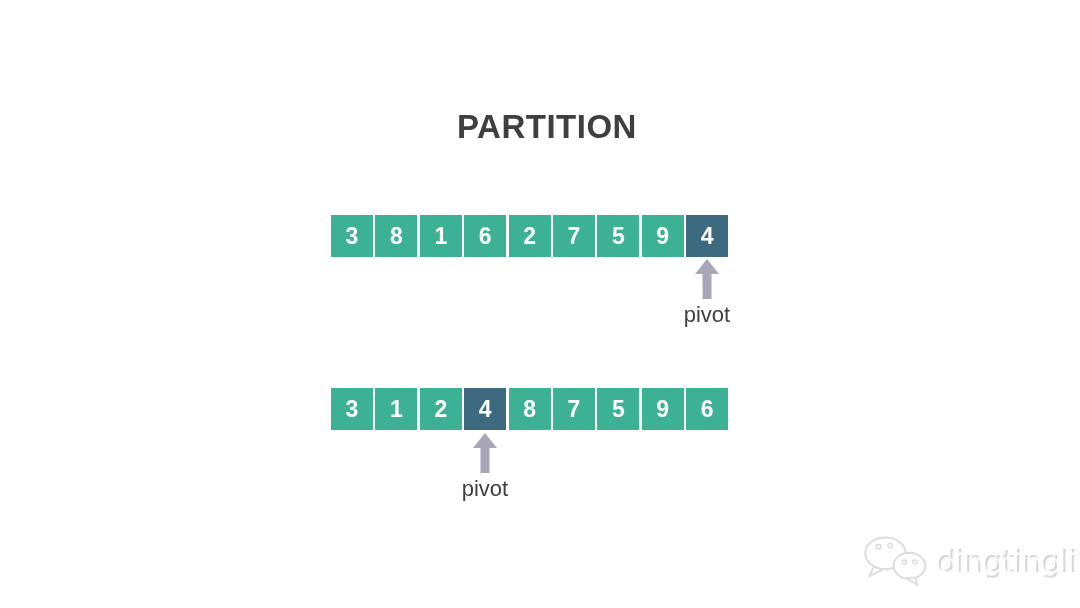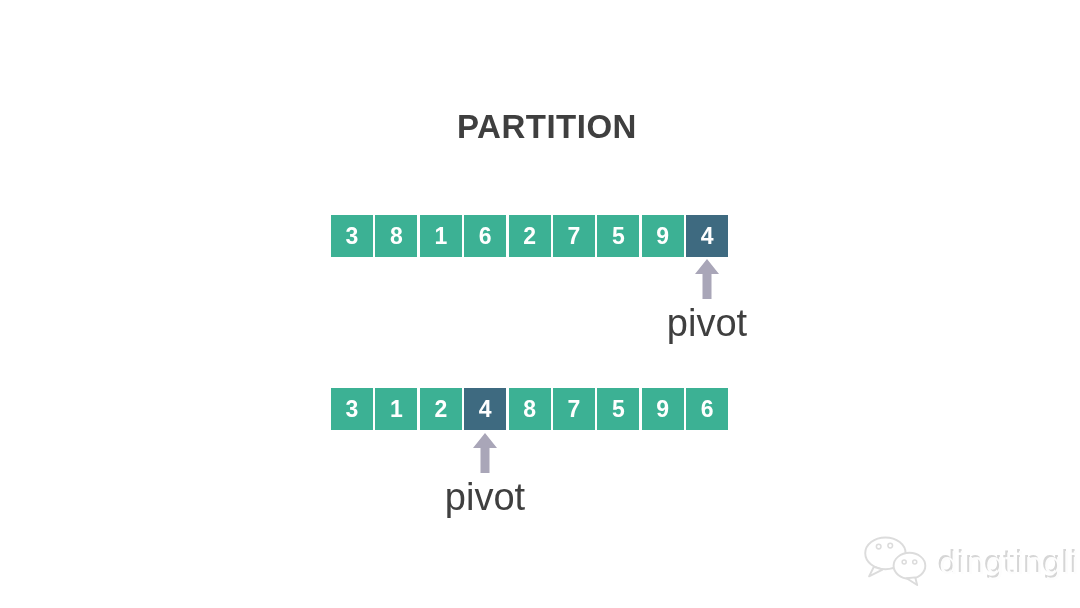--- a/index.html
+++ b/index.html
@@ -43,21 +43,21 @@
     flex: 0 0 auto;
   }
   .cell--pivot { background: #3e6a80; }
   .arrow { position: absolute; }
   .arrow-1 { left: 694px; top: 259px; }
   .arrow-2 { left: 472px; top: 433px; }
   .pivot-label {
     position: absolute;
     width: 140px;
     text-align: center;
-    font-size: 38px;
+    font-size: 22px;
     color: #3f3f3f;
   }
   .label-1 { left: 637px; top: 302px; }
   .label-2 { left: 415px; top: 476px; }
   .watermark {
     position: absolute;
     left: 860px;
     top: 536px;
     display: flex;
     align-items: center;

